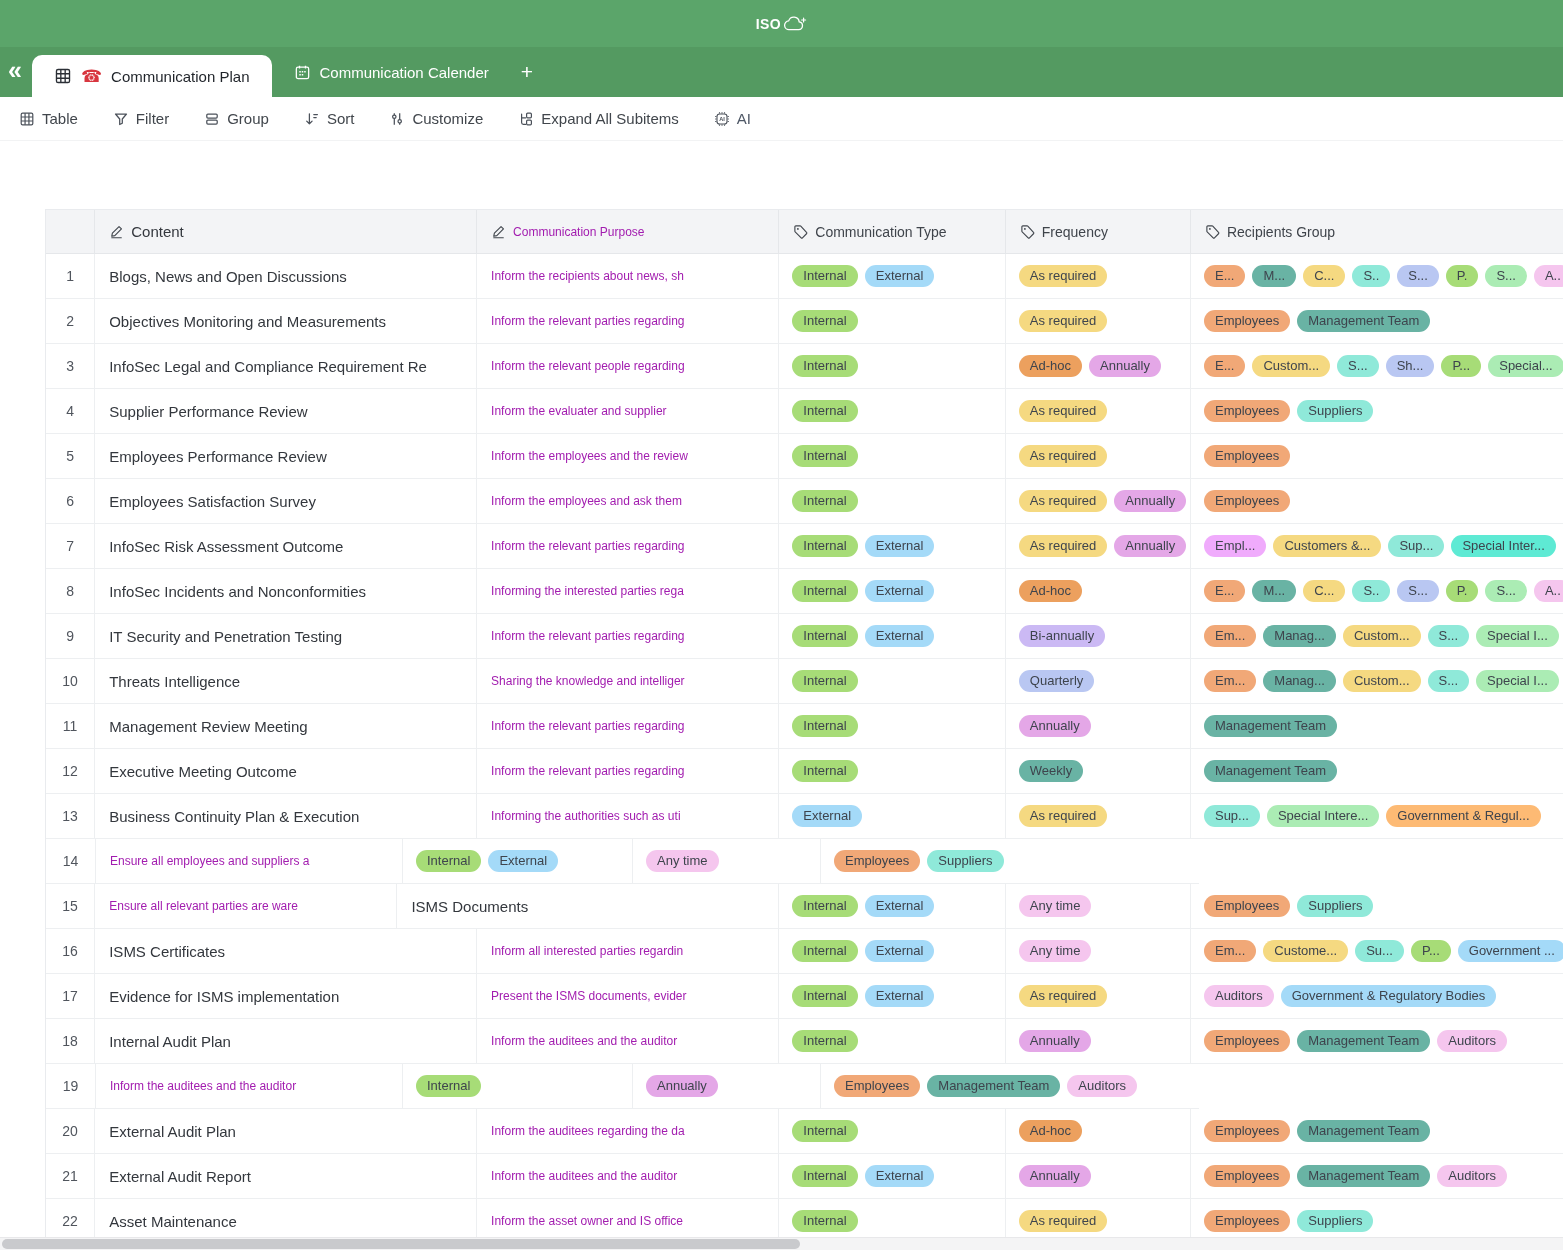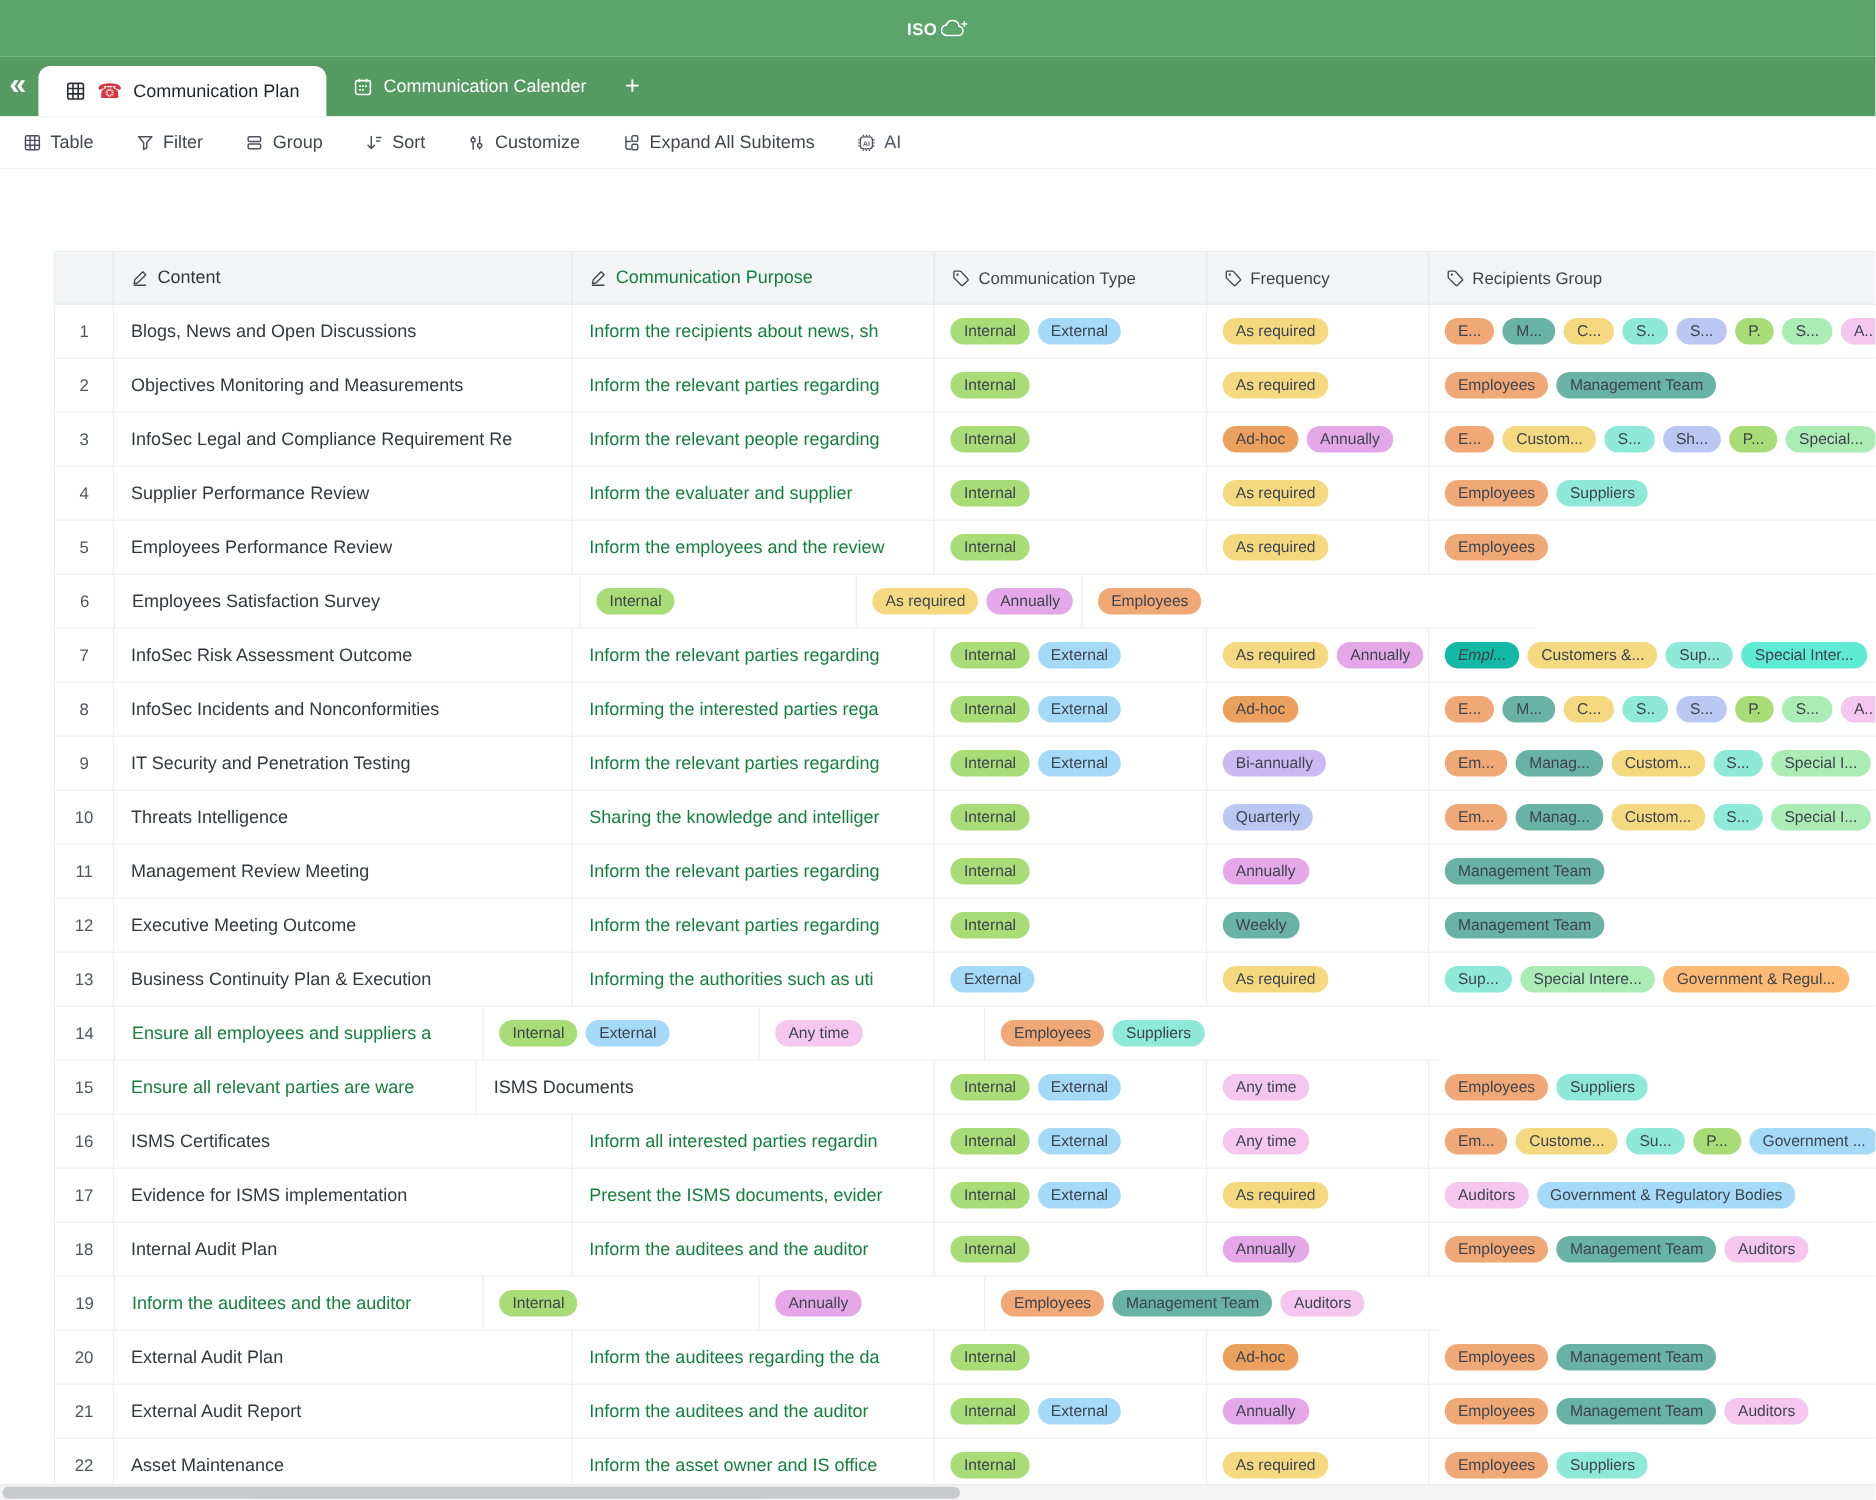--- a/index.html
+++ b/index.html
@@ -29,21 +29,21 @@
   .hcell{display:flex;align-items:center;gap:7px;font-size:14px;color:#3f444b;padding-left:14px;
          border-right:1px solid #e5e7ea;border-bottom:1px solid #e5e7ea;box-sizing:border-box;overflow:hidden;white-space:nowrap}
   .hcell svg{color:#41464d;flex:0 0 auto}
   .row{display:flex;height:45px;background:#fff}
   .row.partial{height:7px}
   .row.partial .cell{border-bottom:none}
   .cell{display:flex;align-items:center;padding-left:14px;border-right:1px solid #edeff1;border-bottom:1px solid #edeff1;
         box-sizing:border-box;overflow:hidden;white-space:nowrap}
   .col-num{width:50px;justify-content:center;padding-left:0;color:#50555d;font-size:14px}
   .col-content{width:388px;font-size:15px;color:#33373d}
-  .col-purpose{width:307px;font-size:15px;color:#15803d}
+  .col-purpose{width:307px;font-size:12px;color:#a21caf}
   .col-type{width:230px}
   .col-freq{width:188px}
   .col-rec{width:378px;border-right:none}
   .pills{gap:7px;padding-left:13px}
   .pill{flex:0 0 auto;padding:3px 11px;border-radius:20px;font-size:13px;color:#3e444d;line-height:1.3;cursor:pointer}
   
   .hscroll{position:absolute;left:0;right:0;bottom:0;height:12px;background:#f4f4f5;border-top:1px solid #e8e8ea}
   .hthumb{position:absolute;left:2px;top:1px;height:10px;width:798px;border-radius:6px;background:#c9cacd;cursor:pointer}
 </style>
 </head>
@@ -257,20 +257,21 @@
         <div class="cell pills col-freq">
           <div class="pill" style="background: rgb(245, 217, 129);">As required</div>
         </div>
         <div class="cell pills col-rec">
           <div class="pill" style="background: rgb(241, 168, 119);">Employees</div>
         </div>
       </div>
       <div class="row">
         <div class="cell col-num">6</div>
         <div class="cell col-content">Employees Satisfaction Survey</div>
+        <div class="cell col-purpose">Inform the employees and ask them</div>
         <div class="cell pills col-type">
           <div class="pill" style="background: rgb(167, 220, 119);">Internal</div>
         </div>
         <div class="cell pills col-freq">
           <div class="pill" style="background: rgb(245, 217, 129);">As required</div>
           <div class="pill" style="background: rgb(228, 167, 231);">Annually</div>
         </div>
         <div class="cell pills col-rec">
           <div class="pill" style="background: rgb(241, 168, 119);">Employees</div>
         </div>
@@ -281,21 +282,21 @@
         <div class="cell col-purpose">Inform the relevant parties regarding</div>
         <div class="cell pills col-type">
           <div class="pill" style="background: rgb(167, 220, 119);">Internal</div>
           <div class="pill" style="background: rgb(164, 218, 248);">External</div>
         </div>
         <div class="cell pills col-freq">
           <div class="pill" style="background: rgb(245, 217, 129);">As required</div>
           <div class="pill" style="background: rgb(228, 167, 231);">Annually</div>
         </div>
         <div class="cell pills col-rec">
-          <div class="pill" style="background: #14b8a6; font-style: italic;">Empl...</div>
+          <div class="pill" style="background: #f0abfc;">Empl...</div>
           <div class="pill" style="background: rgb(245, 217, 129);">Customers &amp;...</div>
           <div class="pill" style="background: rgb(143, 233, 217);">Sup...</div>
           <div class="pill" style="background: #5eead4;">Special Inter...</div>
         </div>
       </div>
       <div class="row">
         <div class="cell col-num">8</div>
         <div class="cell col-content">InfoSec Incidents and Nonconformities</div>
         <div class="cell col-purpose">Informing the interested parties rega</div>
         <div class="cell pills col-type">

